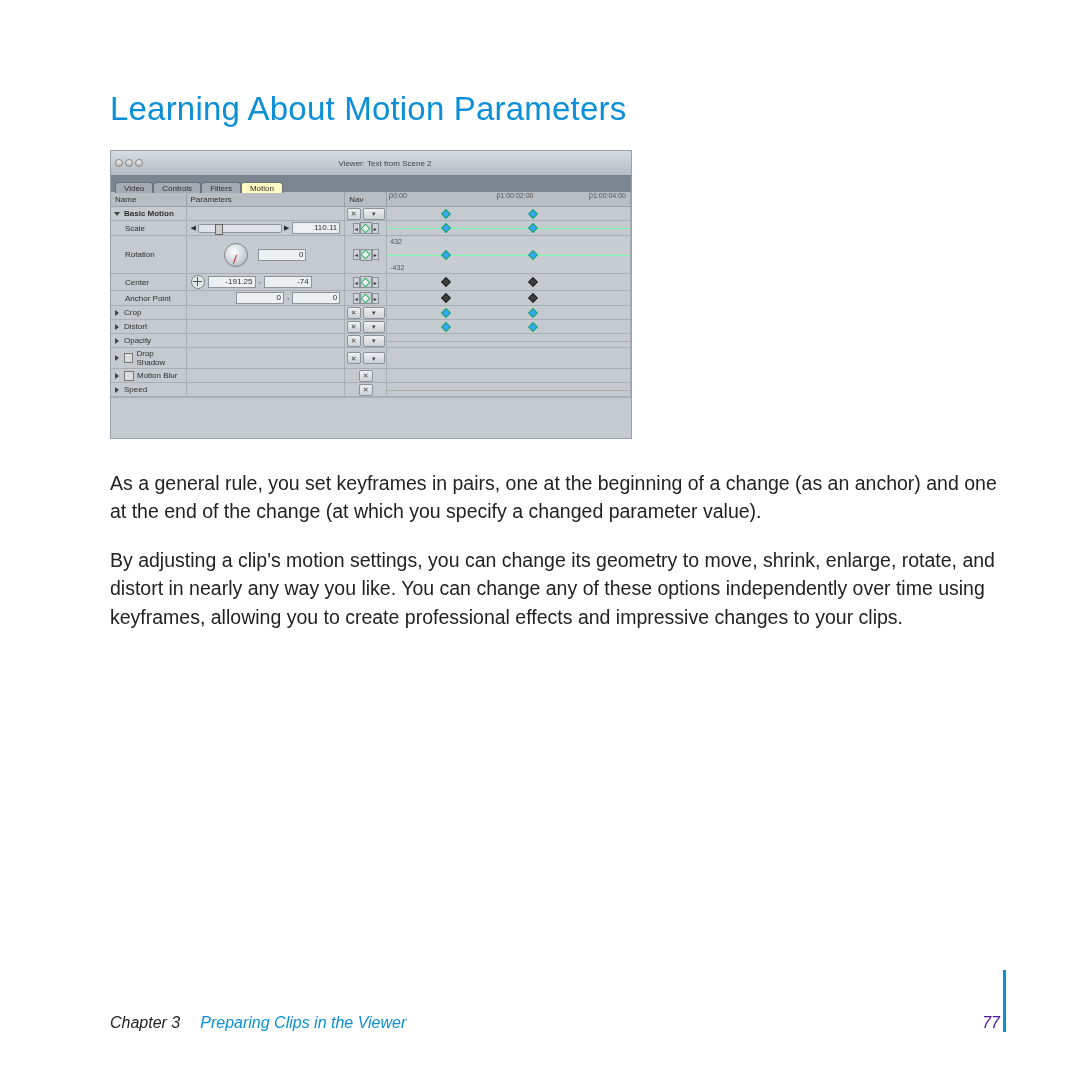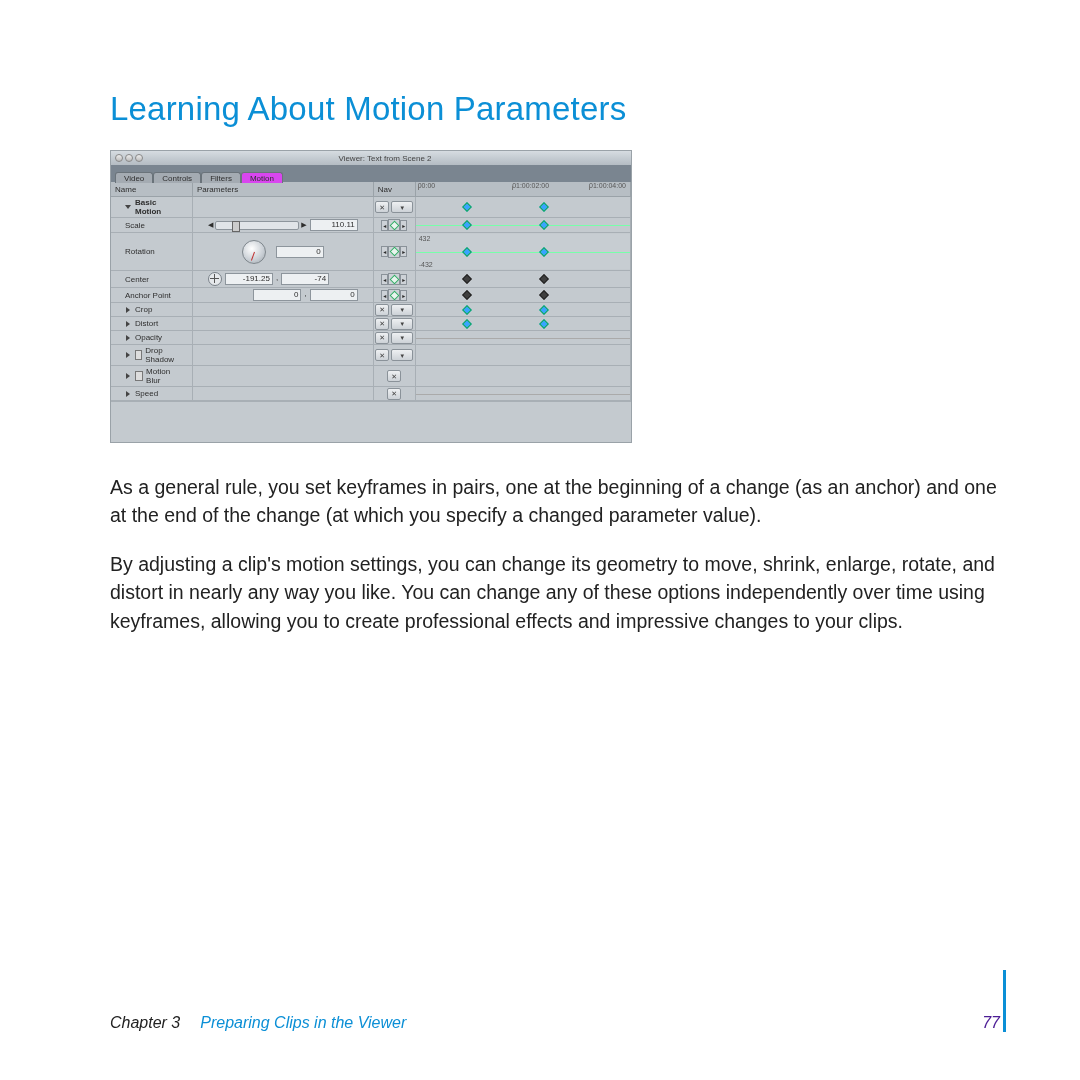--- a/index.html
+++ b/index.html
@@ -1,38 +1,38 @@
 <!DOCTYPE html>
 <html><head>
 <meta charset="utf-8">
 <style>
   html,body{margin:0;padding:0;background:#fff;font-family:"Myriad Pro","Segoe UI",Arial,sans-serif;color:#1a1a1a;}
   .page{width:1080px;height:1080px;position:relative;box-sizing:border-box;padding:90px 80px 0 110px;}
   h1{color:#0b8fd6;font-weight:400;font-size:33px;margin:0 0 10px 0;letter-spacing:.2px;}
   p.body{font-size:19.5px;line-height:1.46;margin:0 0 20px 0;color:#222;}
   .figure{width:520px;margin:22px 0 30px 0;border:1px solid #9aa2a8;background:#b7bec4;font-size:9px;color:#2e2e2e;}
   
-  .tbar{height:14px;background:linear-gradient(#d6dce1,#b4bcc3);display:flex;align-items:center;padding:0 4px;}
+  .tbar{height:24px;background:linear-gradient(#d6dce1,#b4bcc3);display:flex;align-items:center;padding:0 4px;}
   .tbar .dots{display:flex;gap:2px;}
   .tbar .dot{width:8px;height:8px;border-radius:50%;background:linear-gradient(#eee,#bbb);border:1px solid #888;box-sizing:border-box;}
   .tbar .ttl{flex:1;text-align:center;font-size:8px;color:#444;}
   
   .tabs{display:flex;height:15px;background:#7a8590;padding:2px 4px 0 4px;gap:0;align-items:flex-end;}
   .tab{padding:1px 8px 0 8px;font-size:8px;background:#a4abb2;border-top-left-radius:3px;border-top-right-radius:3px;border:1px solid #6a737a;border-bottom:none;position:relative;top:1px;}
-  .tab.active{background:#d946ef;}
+  .tab.active{background:#fef9c3;}
   
   .motbl{width:100%;border-collapse:collapse;background:#c4cacf;}
   .motbl th{background:#b7bec4;font-weight:normal;text-align:left;font-size:8px;padding:2px 4px;border-right:1px solid #9aa2a8;border-bottom:1px solid #9aa2a8;}
   .motbl td{border-right:1px solid #a8afb5;border-bottom:1px solid #a8afb5;padding:0;font-size:8px;vertical-align:middle;}
   .motbl tr{height:14px;}
   .namecol{width:75px;}
   .paramcol{width:130px;}
   .navcol{width:42px;}
   .tlcol{}
-  .cell{padding:1px 15px;display:flex;align-items:center;gap:3px;height:100%;}
+  .cell{padding:1px 4px;display:flex;align-items:center;gap:3px;height:100%;}
   .disctri{display:inline-block;width:0;height:0;border-left:4px solid #444;border-top:3px solid transparent;border-bottom:3px solid transparent;margin-right:2px;}
   .disctri.open{transform:rotate(90deg);}
   .chk{width:8px;height:8px;border:1px solid #777;background:#ddd;}
   
   .slider{display:flex;align-items:center;gap:2px;}
   .slider .track{width:82px;height:7px;background:#e0e4e8;border:1px solid #8d959c;border-radius:2px;position:relative;}
   .slider .knob{position:absolute;top:-1px;left:16px;width:6px;height:9px;background:#ccc;border:1px solid #666;}
   .numbox{width:42px;height:10px;background:#edf0f2;border:1px solid #8d959c;font-size:8px;text-align:right;padding:0 2px;line-height:10px;}
   .numpair{display:flex;gap:3px;}
   .dial{width:22px;height:22px;border-radius:50%;background:radial-gradient(circle at 40% 35%,#fff,#c8ced4 60%,#9aa2a8);border:1px solid #7e868c;position:relative;}

